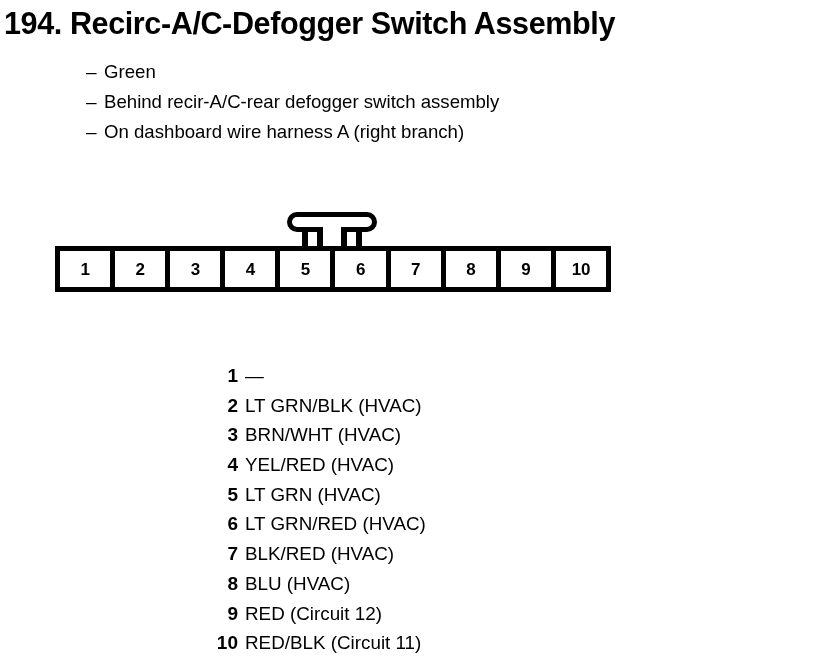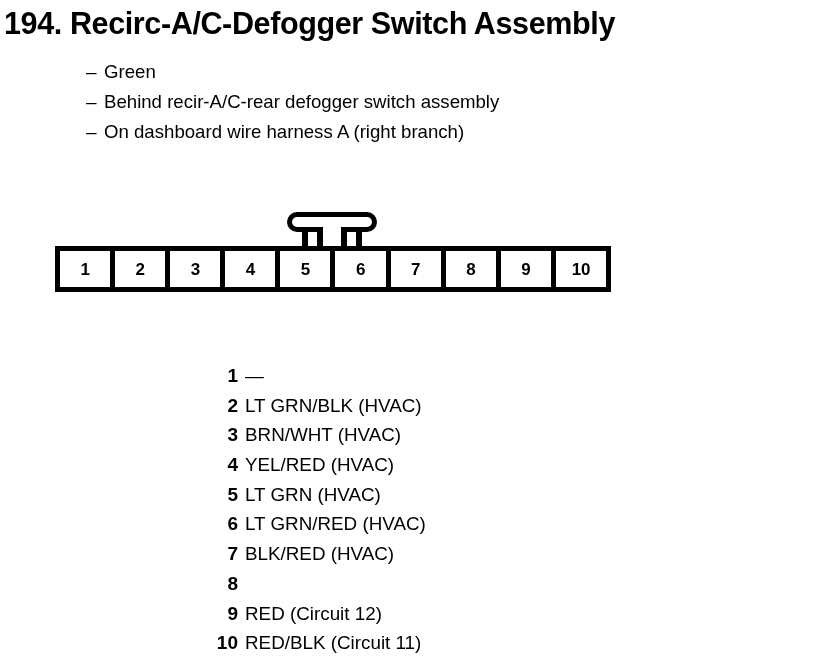--- a/index.html
+++ b/index.html
@@ -247,20 +247,21 @@
     <span class="legend-desc">LT GRN/RED (HVAC)</span>
   </div>
 
   <div class="legend-row">
     <span class="legend-num">7</span>
     <span class="legend-desc">BLK/RED (HVAC)</span>
   </div>
 
   <div class="legend-row">
     <span class="legend-num">8</span>
+    <span class="legend-desc">BLU (HVAC)</span>
   </div>
 
   <div class="legend-row">
     <span class="legend-num">9</span>
     <span class="legend-desc">RED (Circuit 12)</span>
   </div>
 
   <div class="legend-row">
     <span class="legend-num">10</span>
     <span class="legend-desc">RED/BLK (Circuit 11)</span>

